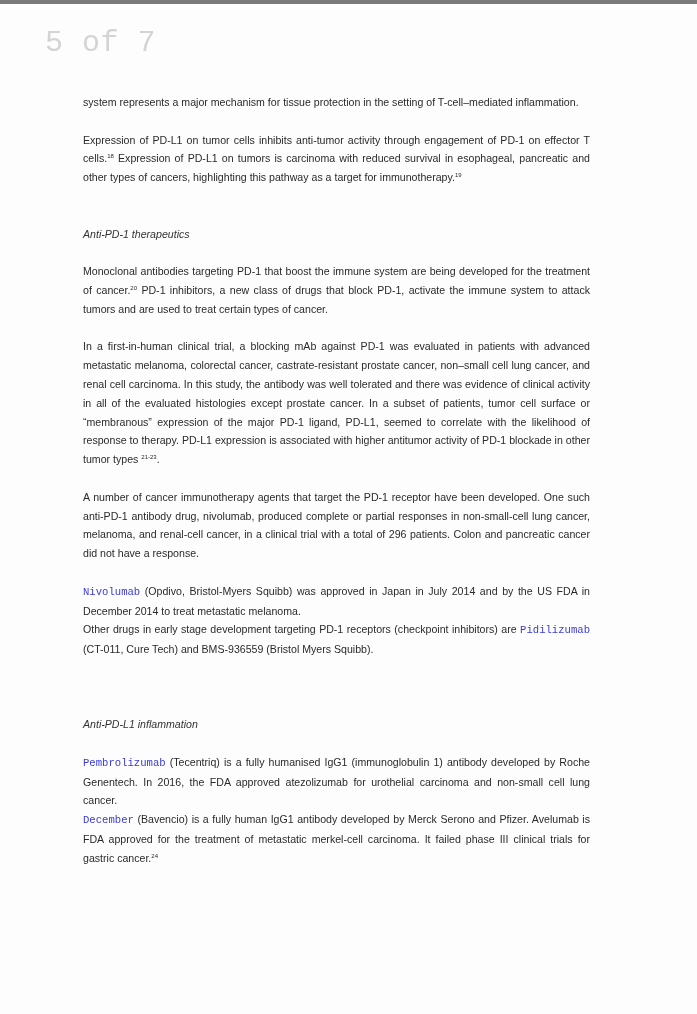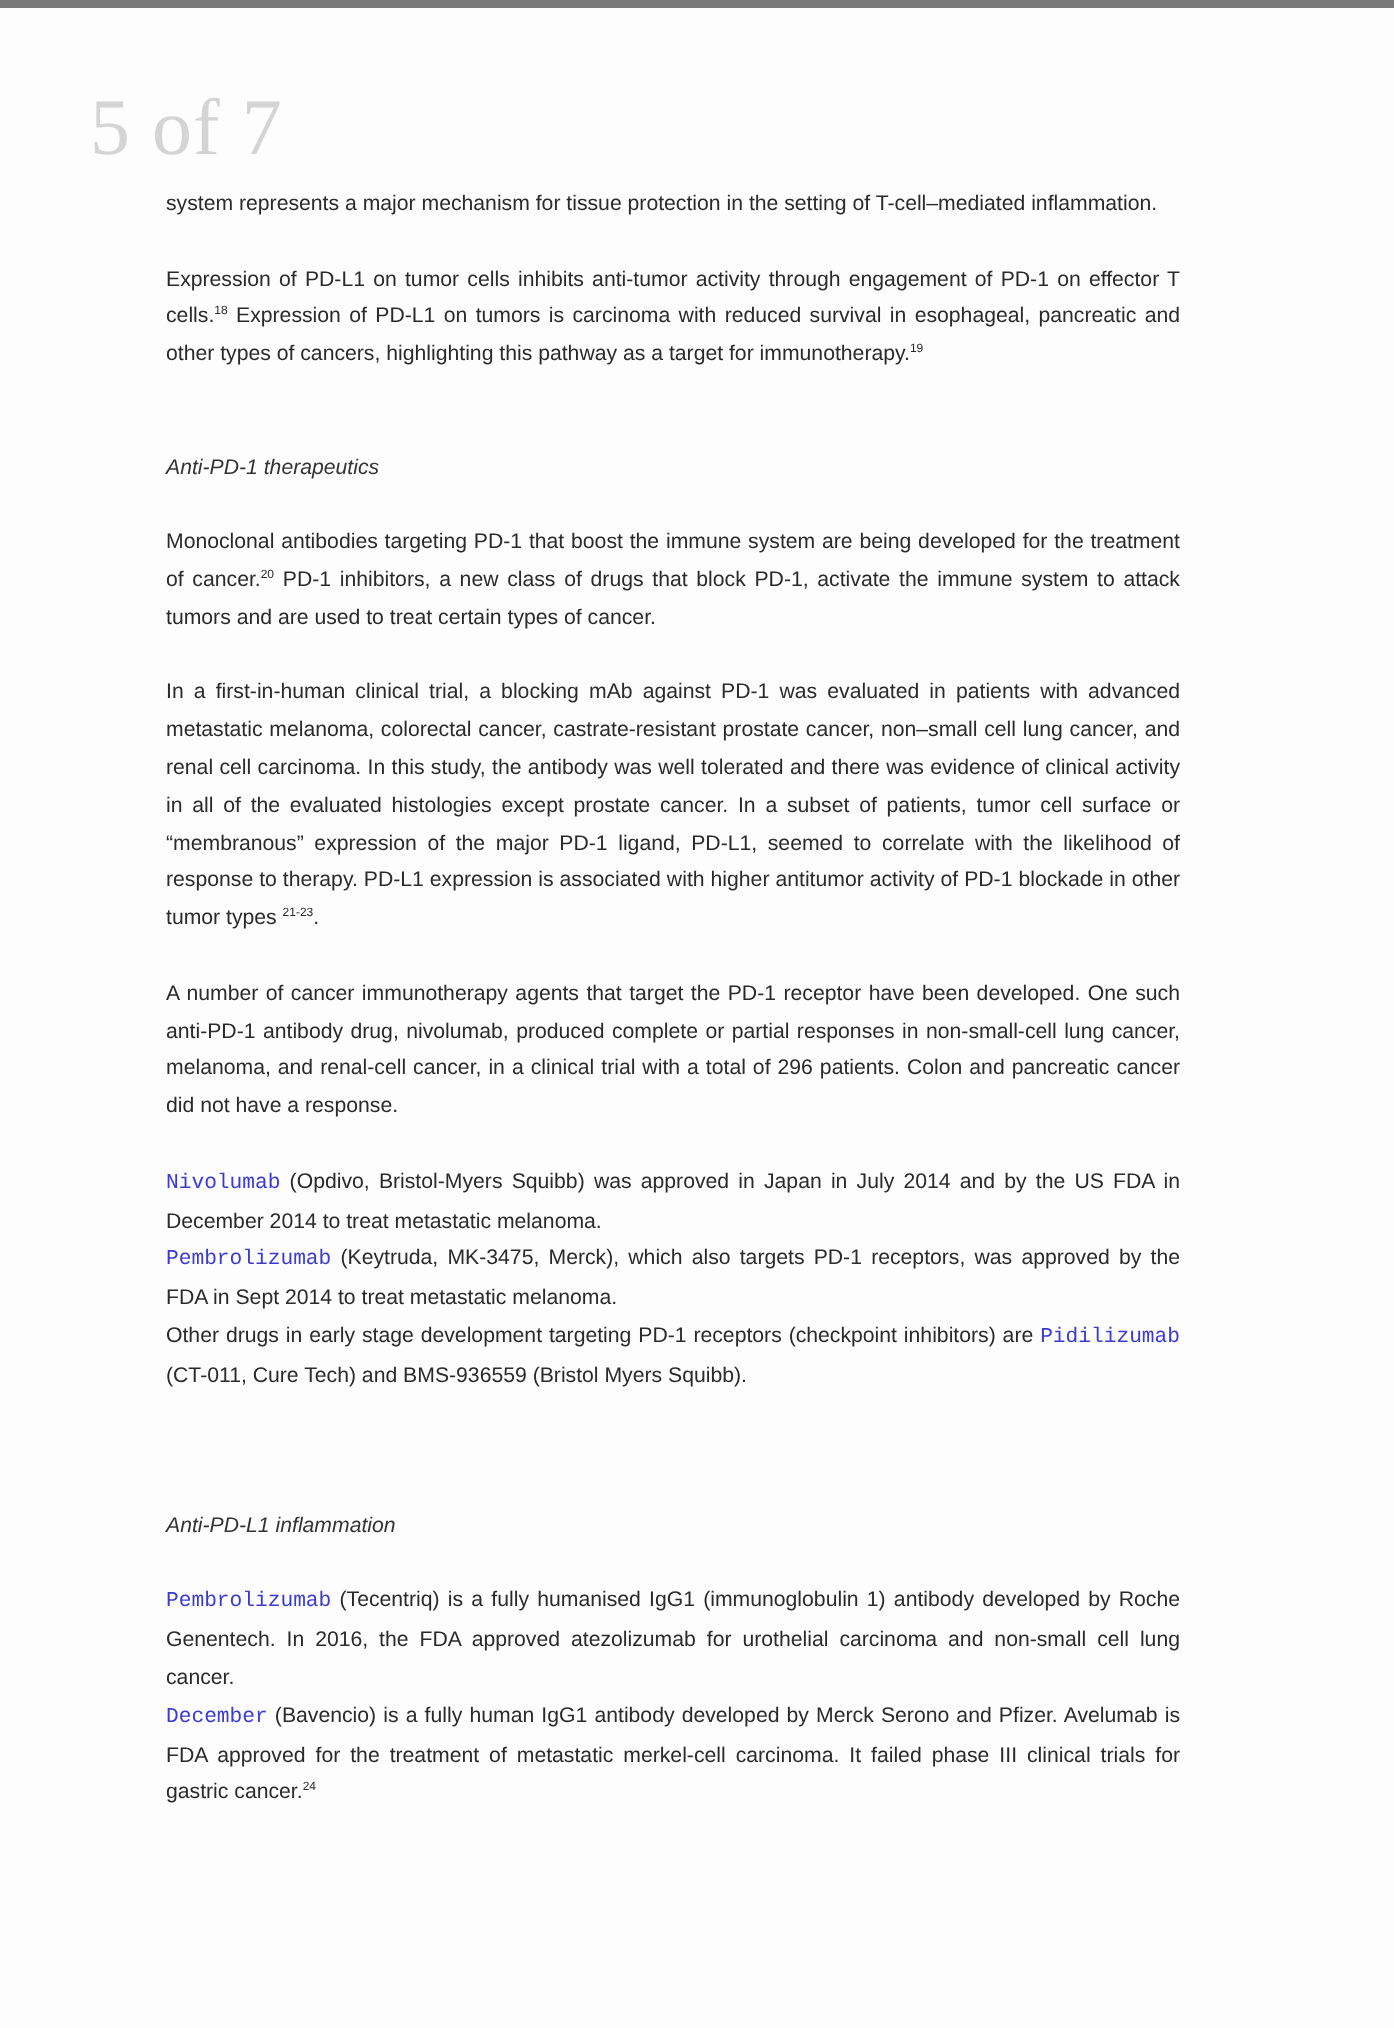--- a/index.html
+++ b/index.html
@@ -17,23 +17,23 @@
     .top-bar {
       position: absolute;
       left: 0; top: 0;
       width: 697px;
       height: 4px;
       background: #7a7a7a;
     }
     .page-indicator {
       position: absolute;
       left: 45px;
-      top: 40px;
-      font-family: Liberation Serif, serif;
-      font-size: 40px;
+      top: 26px;
+      font-family: Liberation Mono, monospace;
+      font-size: 30px;
       color: #d4d4d4;
       letter-spacing: 0.5px;
     }
     .doc {
       position: absolute;
       left: 83px;
       top: 93px;
       width: 507px;
       font-family: "Liberation Sans", "DejaVu Sans", sans-serif;
       font-size: 10.6px;
@@ -102,23 +102,20 @@
   <p>
     <span>A number of cancer immunotherapy agents that target the PD-1 receptor have been developed. One such anti-PD-1 antibody drug, nivolumab, produced complete or partial responses in non-small-cell lung cancer, melanoma, and renal-cell cancer, in a clinical trial with a total of 296 patients. Colon and pancreatic cancer did not have a response.</span>
   </p>
 
   <div class="gap-1"></div>
 
   <p>
     <span class="link">Nivolumab</span><span> (Opdivo, Bristol-Myers Squibb) was approved in Japan in July 2014 and by the US FDA in December 2014 to treat metastatic melanoma.</span>
   </p>
 
-  <p>
-    <span class="link">Pembrolizumab</span><span> (Keytruda, MK-3475, Merck), which also targets PD-1 receptors, was approved by the FDA in Sept 2014 to treat metastatic melanoma.</span>
-  </p>
 
   <p>
     <span>Other drugs in early stage development targeting PD-1 receptors (checkpoint inhibitors) are </span><span class="link">Pidilizumab</span><span> (CT-011, Cure Tech) and BMS-936559 (Bristol Myers Squibb).</span>
   </p>
 
   <div class="gap-3"></div>
 
   <p class="heading">Anti-PD-L1 inflammation</p>
 
   <div class="gap-1"></div>

